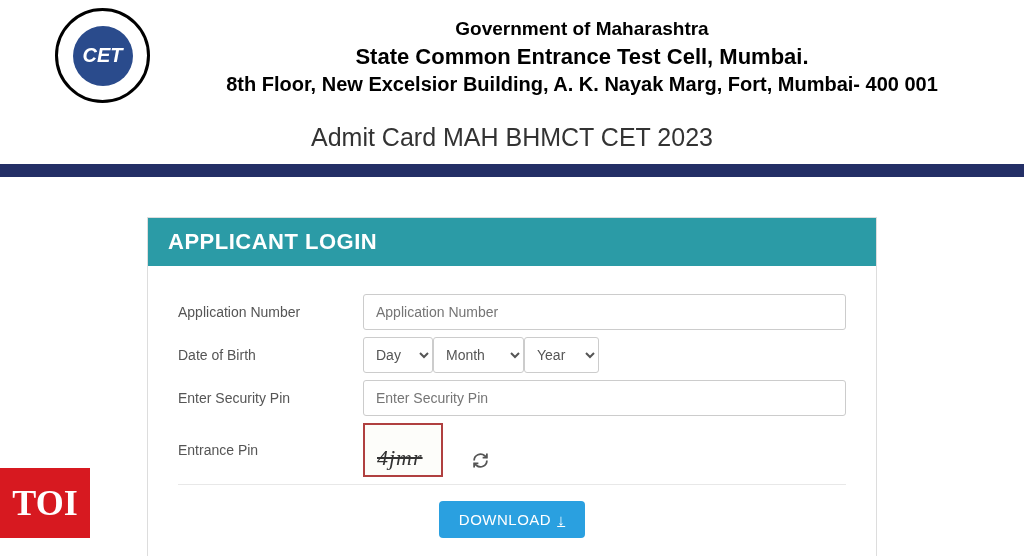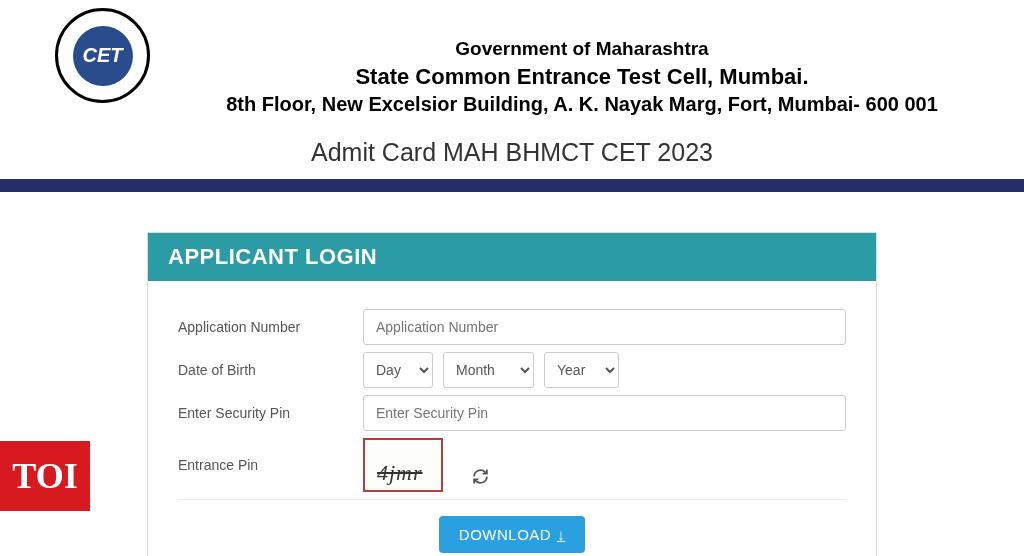--- a/index.html
+++ b/index.html
@@ -50,21 +50,21 @@
       flex: 1;
       text-align: center;
       padding-top: 8px;
       padding-left: 20px;
     }
     .header-text div {
       font-weight: bold;
       color: #000;
       line-height: 1.35;
     }
-    .gov-line { font-size: 19px; margin-top: 20px; }
+    .gov-line { font-size: 19px; }
     .cell-line { font-size: 22px; }
     .addr-line { font-size: 20px; }
     .page-title {
       background: white;
       text-align: center;
       font-size: 25px;
       color: #333;
       padding: 15px 8px 12px;
     }
     .blue-bar {
@@ -109,21 +109,21 @@
       width: 100%;
       padding: 9px 12px;
       border: 1px solid #ccc;
       border-radius: 3px;
       font-size: 14px;
       color: #999;
       background: white;
     }
     .select-group {
       display: flex;
-      gap: 10px;
+      gap: 0;
     }
     select {
       padding: 8px 8px;
       border: 1px solid #ccc;
       border-radius: 3px;
       font-size: 14px;
       color: #555;
       background: white;
     }
     .sel-day { width: 70px; }
@@ -164,21 +164,21 @@
       cursor: pointer;
       letter-spacing: 0.5px;
     }
     .download-icon {
       margin-left: 6px;
       text-decoration: underline;
     }
     .toi-badge {
       position: absolute;
       left: 0;
-      bottom: 45px;
+      bottom: 18px;
       width: 90px;
       height: 70px;
       background: #d71920;
       color: white;
       font-weight: bold;
       font-size: 36px;
       display: flex;
       align-items: center;
       justify-content: center;
       font-family: Georgia, 'Times New Roman', serif;
@@ -187,21 +187,21 @@
 </head>
 <body>
 
 <div class="header">
   <div class="logo">
     <div class="logo-inner">CET</div>
   </div>
   <div class="header-text">
     <div class="gov-line">Government of Maharashtra</div>
     <div class="cell-line">State Common Entrance Test Cell, Mumbai.</div>
-    <div class="addr-line">8th Floor, New Excelsior Building, A. K. Nayak Marg, Fort, Mumbai- 600 001</div>
+    <div class="addr-line">8th Floor, New Excelsior Building, A. K. Nayak Marg, Fort, Mumbai- 400 001</div>
   </div>
 </div>
 
 <div class="page-title">Admit Card MAH BHMCT CET 2023</div>
 
 <div class="blue-bar"></div>
 
 <div class="content-area">
   <div class="login-panel">
     <div class="login-header">APPLICANT LOGIN</div>

